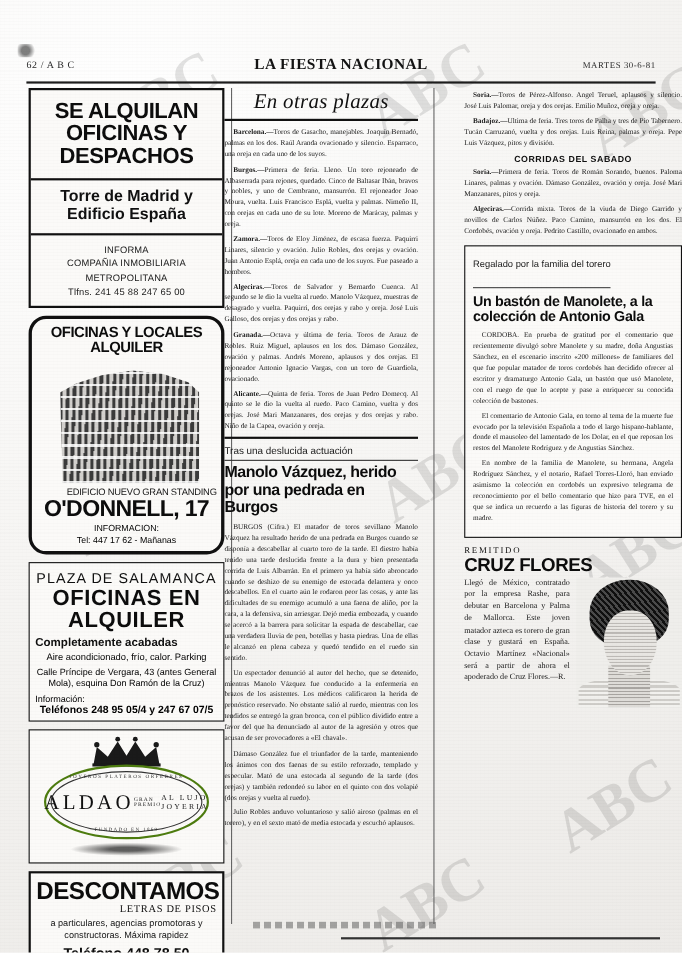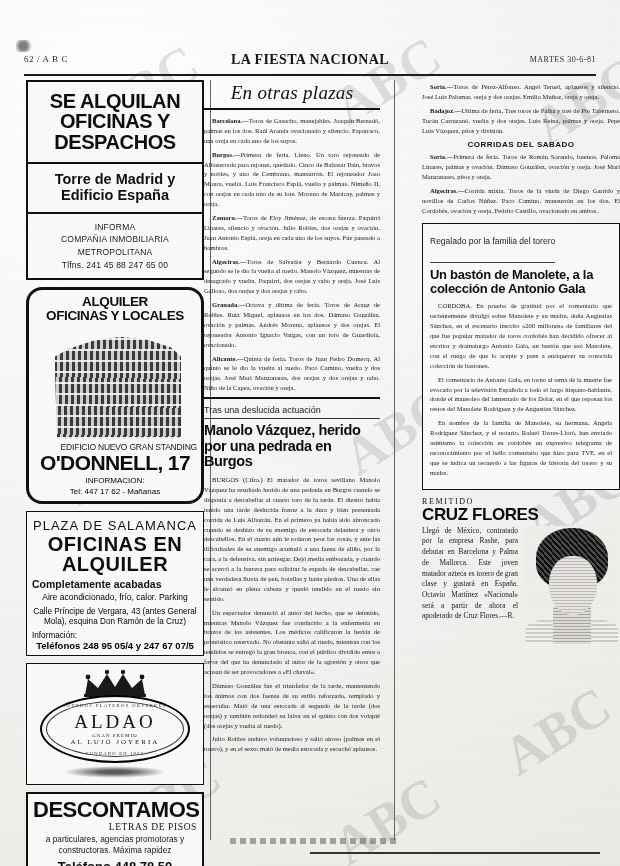--- a/index.html
+++ b/index.html
@@ -85,22 +85,22 @@
   .psal .line4{font-size:8.5px;font-family:"Liberation Sans",sans-serif;text-align:center;line-height:1.35;margin-top:2px;}
   .psal .line5{font-size:8.2px;font-family:"Liberation Sans",sans-serif;text-align:center;line-height:1.3;margin-top:3px;}
   .psal .line6{font-size:8.2px;font-family:"Liberation Sans",sans-serif;text-align:left;margin-top:3px;}
   .psal .line7{font-size:9.5px;font-family:"Liberation Sans",sans-serif;font-weight:bold;text-align:center;}
 
   
   .aldao{border:1px solid #111;margin-bottom:7px;background:#fbfaf8;height:120px;position:relative;overflow:hidden;}
   .crest{position:absolute;inset:0;display:flex;align-items:center;justify-content:center;flex-direction:column;}
   .crown{width:70px;height:28px;position:relative;margin-bottom:-2px;}
   .crown svg{display:block;}
-  .oval{width:146px;height:64px;border:2px solid #000000;border-radius:50%;
-    display:flex;align-items:center;justify-content:center;flex-direction:column;position:relative;}
+  .oval{width:146px;height:64px;border:2px solid #4d7c0f;border-radius:50%;
+    display:flex;align-items:center;justify-content:center;flex-direction:row;position:relative;}
   .oval:before{content:"";position:absolute;inset:4px;border:1px solid #333;border-radius:50%;}
   .oval .name{font-family:"Liberation Serif",serif;font-size:19px;letter-spacing:3px;color:#111;line-height:1;}
   .oval .tag1{font-size:5px;letter-spacing:1px;color:#222;margin-top:2px;}
   .oval .tag2{font-size:7px;letter-spacing:2px;color:#222;}
   .oval .arc{position:absolute;top:6px;left:0;right:0;text-align:center;font-size:4.6px;letter-spacing:1.4px;color:#333;}
   .oval .arcb{position:absolute;bottom:5px;left:0;right:0;text-align:center;font-size:4.6px;letter-spacing:1.2px;color:#333;}
   .flour{width:120px;height:14px;margin-top:2px;
     background:radial-gradient(ellipse at center, #1c1c1c 0 18%, rgba(0,0,0,0) 60%);
     opacity:.7;}
 
@@ -208,22 +208,22 @@
       <div class="divline"></div>
       <div class="ad-body informa">
         <div>INFORMA</div>
         <div>COMPAÑIA INMOBILIARIA</div>
         <div>METROPOLITANA</div>
         <div>Tlfns. 241 45 88  247 65 00</div>
       </div>
     </div>
 
     <div class="odonnell">
+      <div class="ad-h1">OFICINAS Y LOCALES</div>
       <div class="ad-h1">ALQUILER</div>
-      <div class="ad-h1">OFICINAS Y LOCALES</div>
       <div class="bldg">
         <div class="silhouette"></div>
           <div class="floors"></div>
       </div>
       <div class="standing">EDIFICIO NUEVO GRAN STANDING</div>
       <div class="odon-name">O'DONNELL, 17</div>
       <div class="odon-info">
         <div>INFORMACION:</div>
         <div>Tel: 447 17 62 - Mañanas</div>
       </div>

